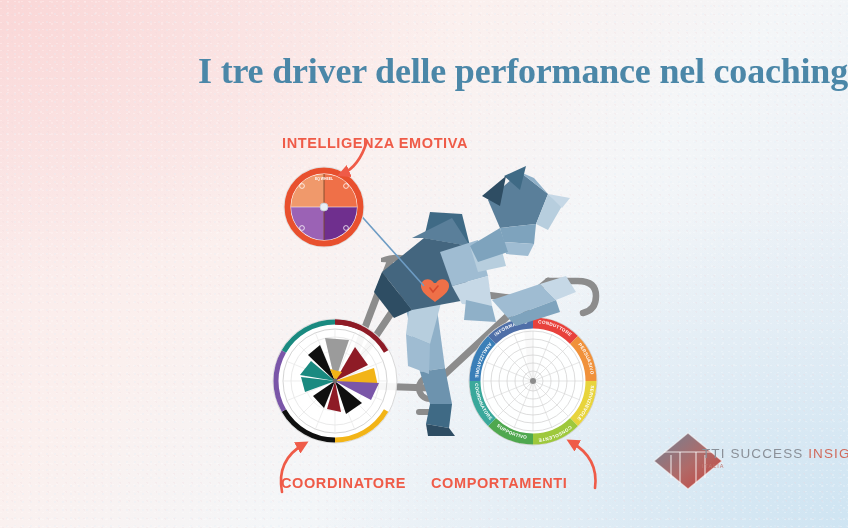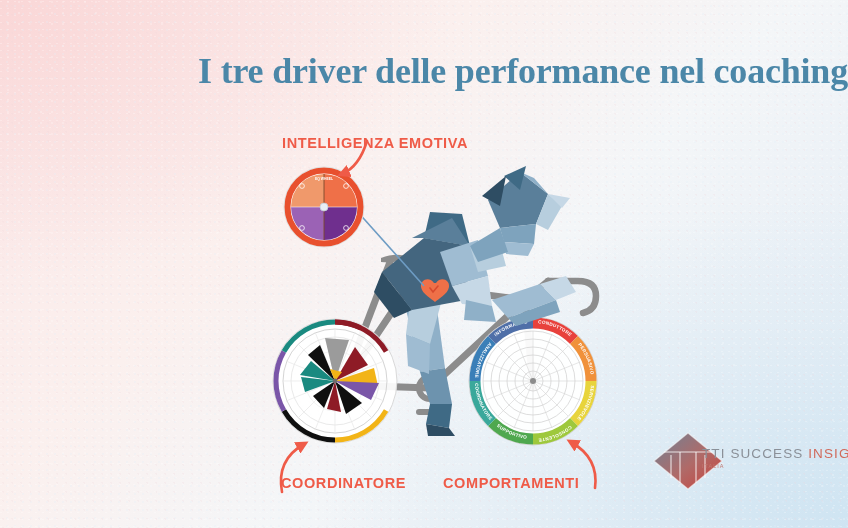--- a/index.html
+++ b/index.html
@@ -32,21 +32,21 @@
     color:#4b87a8;white-space:nowrap;
   }
 
   
   .callout{
     position:absolute;font-weight:700;font-size:14.5px;letter-spacing:.6px;
     color:#ef5b48;white-space:nowrap;font-family:"Liberation Sans",sans-serif;
   }
   #lbl-eq{left:282px;top:116px;margin-top:19px;}
   #lbl-mot{left:281px;top:475px;}
-  #lbl-beh{left:443px;top:475px;}
+  #lbl-beh{left:431px;top:475px;}
 
   svg{display:block;}
   #art{position:absolute;left:0;top:0;width:848px;height:528px;}
 </style>
 </head>
 <body>
 
 <div id="slide">
   <div class="noise"></div>
 

